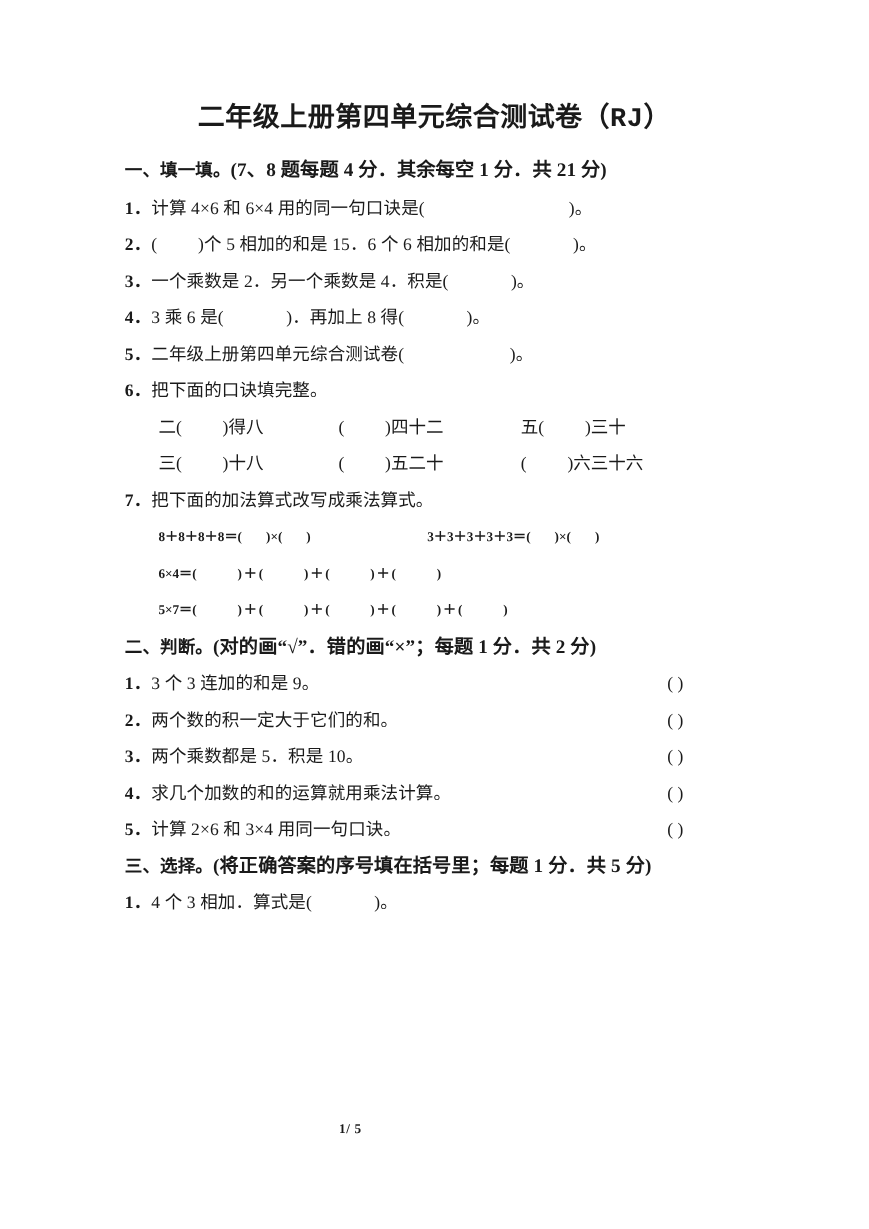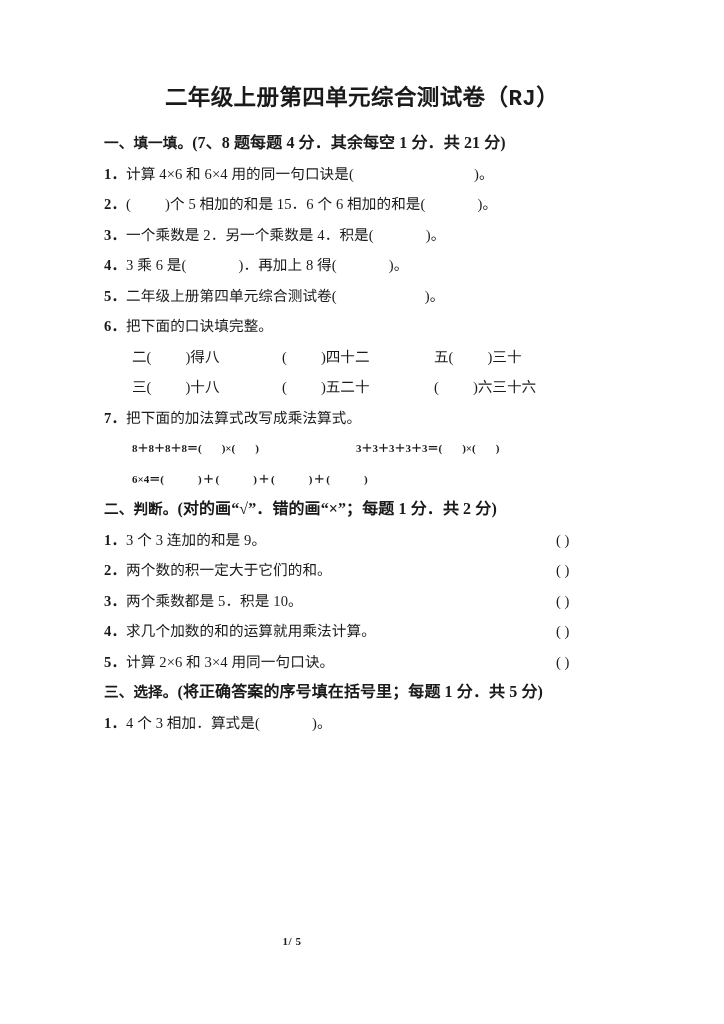--- a/index.html
+++ b/index.html
@@ -184,20 +184,23 @@
       <span class="f-a"><span>8＋8＋8＋8＝(</span><span class="blank bk-xs"></span><span>)×(</span><span class="blank bk-xs"></span><span>)</span></span>
       <span class="f-b"><span>3＋3＋3＋3＋3＝(</span><span class="blank bk-xs"></span><span>)×(</span><span class="blank bk-xs"></span><span>)</span></span>
     </div>
 
 
 
     <div class="frow">
       <span class="fsingle"><span>6×4＝(</span><span class="blank bk-s"></span>)<span class="op">＋</span>(<span class="blank bk-s"></span>)<span class="op">＋</span>(<span class="blank bk-s"></span>)<span class="op">＋</span>(<span class="blank bk-s"></span><span>)</span></span>
     </div>
 
+    <div class="frow">
+      <span class="fsingle"><span>5×7＝(</span><span class="blank bk-s"></span>)<span class="op">＋</span>(<span class="blank bk-s"></span>)<span class="op">＋</span>(<span class="blank bk-s"></span>)<span class="op">＋</span>(<span class="blank bk-s"></span>)<span class="op">＋</span>(<span class="blank bk-s"></span><span>)</span></span>
+    </div>
 
     <div class="line sec-head">
       <span class="sec-label">二、判断。</span><span class="sec-note">(对的画“√”．错的画“×”；每题 1 分．共 2 分)</span>
     </div>
 
     <div class="line">
       <span class="qnum">1．</span><span>3 个 3 连加的和是 9。</span>
       <span class="judge-paren">(    )</span>
     </div>
 

